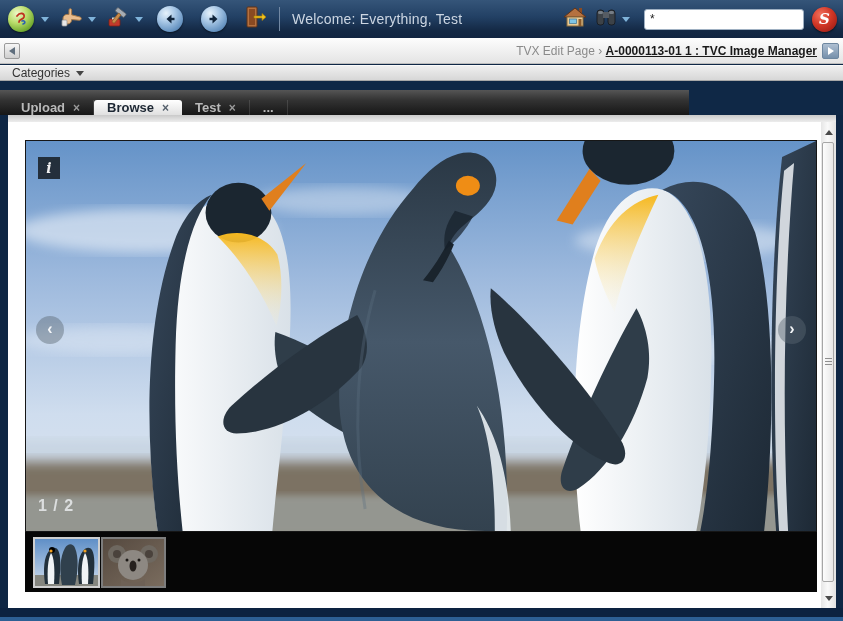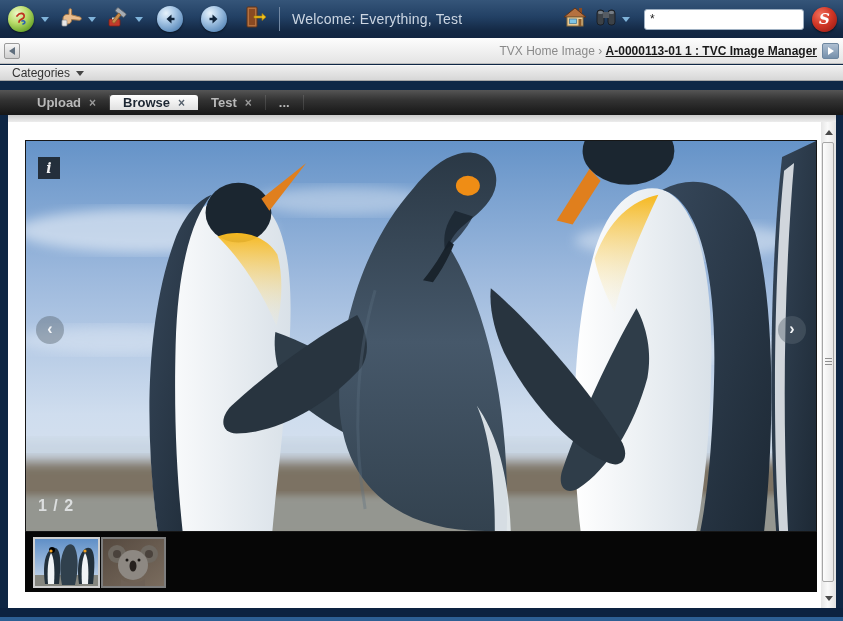--- a/index.html
+++ b/index.html
@@ -44,23 +44,23 @@
   .tri-right { width:0; height:0; border-top:4px solid transparent; border-bottom:4px solid transparent; border-left:6px solid #fff; }
 
   
   .cat-bar { position:absolute; top:65px; left:0; width:843px; height:16px;
     background:linear-gradient(180deg,#efefef,#d7d7d7); border-top:1px solid #fafafa; border-bottom:1px solid #a8a8a8;
     display:flex; align-items:center; }
   .cat-label { margin-left:12px; font-size:12px; color:#333; display:flex; align-items:center; cursor:pointer; }
   .cat-caret { width:0; height:0; border-left:4px solid transparent; border-right:4px solid transparent; border-top:5px solid #444; margin-left:6px; }
 
   
-  .tabbar { position:absolute; top:90px; left:0; width:843px; height:25px;
+  .tabbar { position:absolute; top:90px; left:0; width:689px; height:25px;
     background:linear-gradient(180deg,#555 0%,#333 40%,#161616 100%);
-    display:flex; align-items:center; padding-left:24px; }
+    display:flex; align-items:flex-end; padding-left:8px; }
   .tab { display:flex; align-items:center; padding:0 13px; font-size:13px; font-weight:bold;
     color:#b9b9b9; border-right:1px solid rgba(255,255,255,.12); cursor:pointer; }
   .tab .x { margin-left:8px; font-size:12px; color:#9a9a9a; font-weight:bold; }
   .tab.active { background:linear-gradient(180deg,#ffffff,#e0e0e0); color:#1d2733; border-radius:3px 3px 0 0; border-right:none; }
   .tab.active .x { color:#55606c; }
 
   
   .content { position:absolute; top:115px; left:8px; width:828px; height:493px; background:#fff; }
   .content-strip { position:absolute; top:0; left:0; width:100%; height:7px;
     background:linear-gradient(180deg,#c9c9c9,#ededed); }
@@ -195,21 +195,21 @@
       <input class="search-input" type="text" value="*" style="">
       <span class="logo-circle">S</span>
     </div>
   </div>
 
   <div class="crumb-row">
     <span class="crumb-back">
         <span class="tri-left"></span>
       </span>
     <span class="crumb-text">
-      <span>TVX Home Image</span>
+      <span>TVX Edit Page</span>
       <span>›</span>
       <b>A-0000113-01 1 : TVC Image Manager</b>
     </span>
     <span class="crumb-fwd">
         <span class="tri-right"></span>
       </span>
   </div>
 
   <div class="cat-bar">
     <span class="cat-label">

